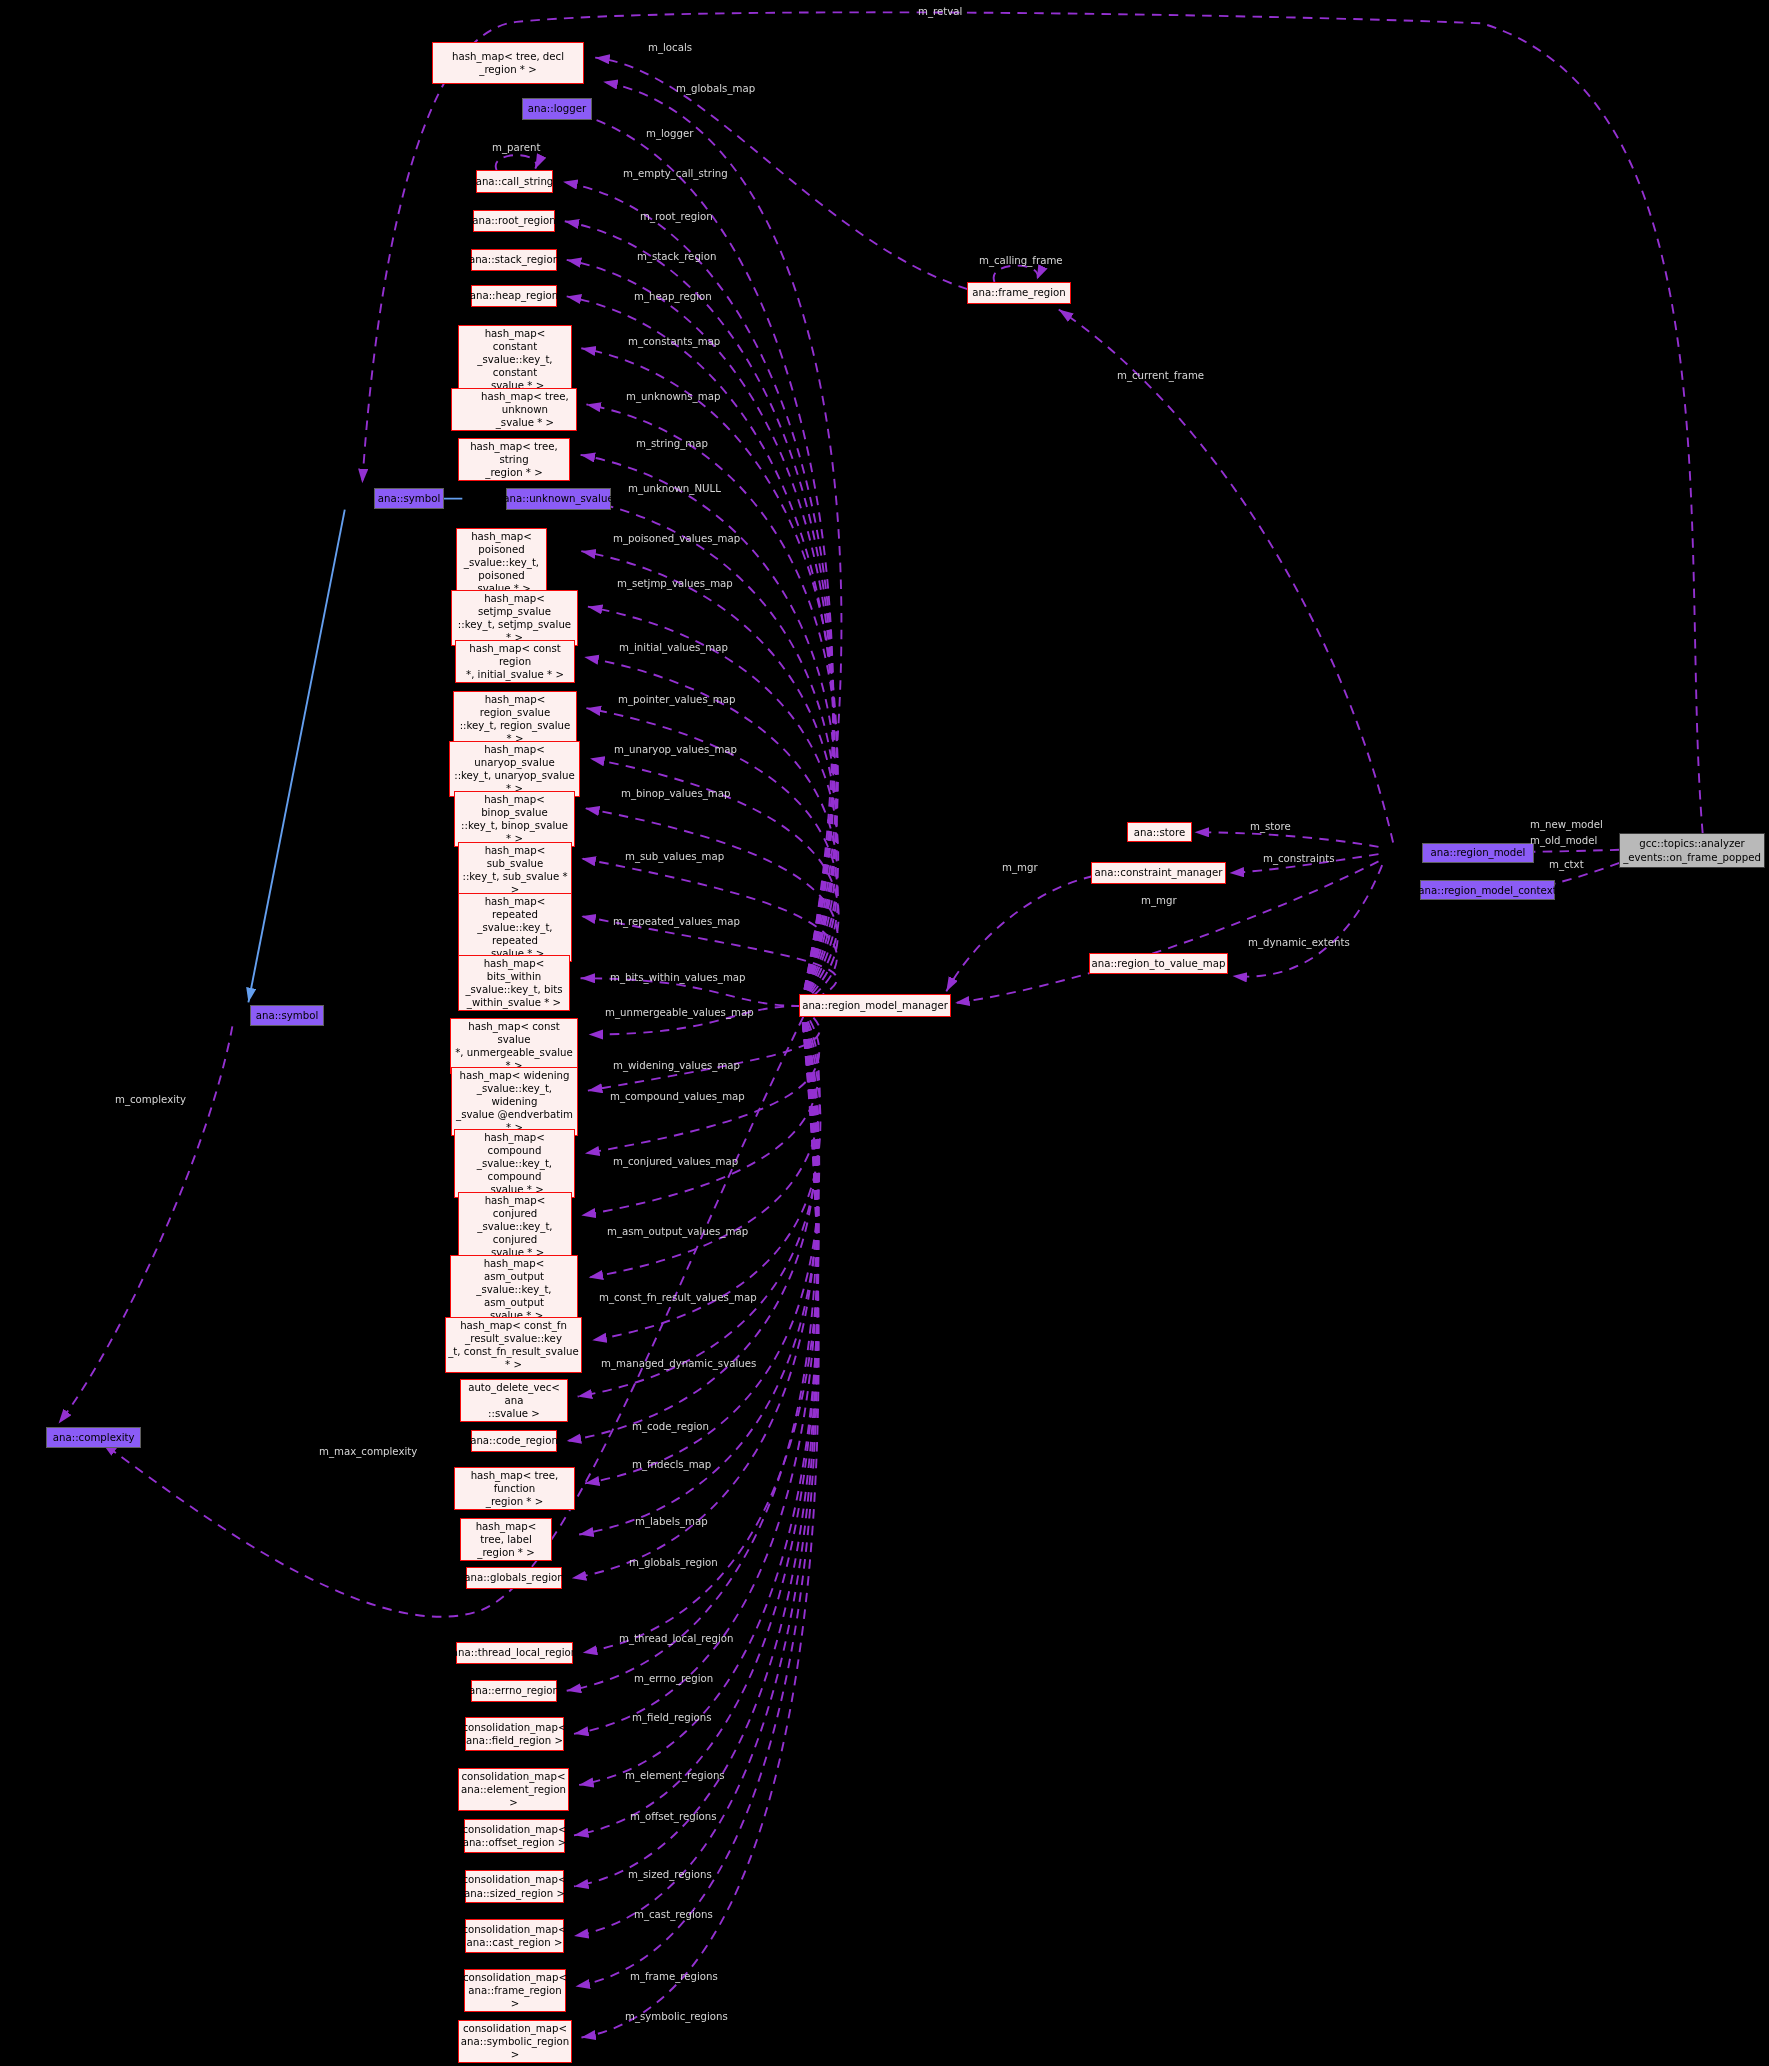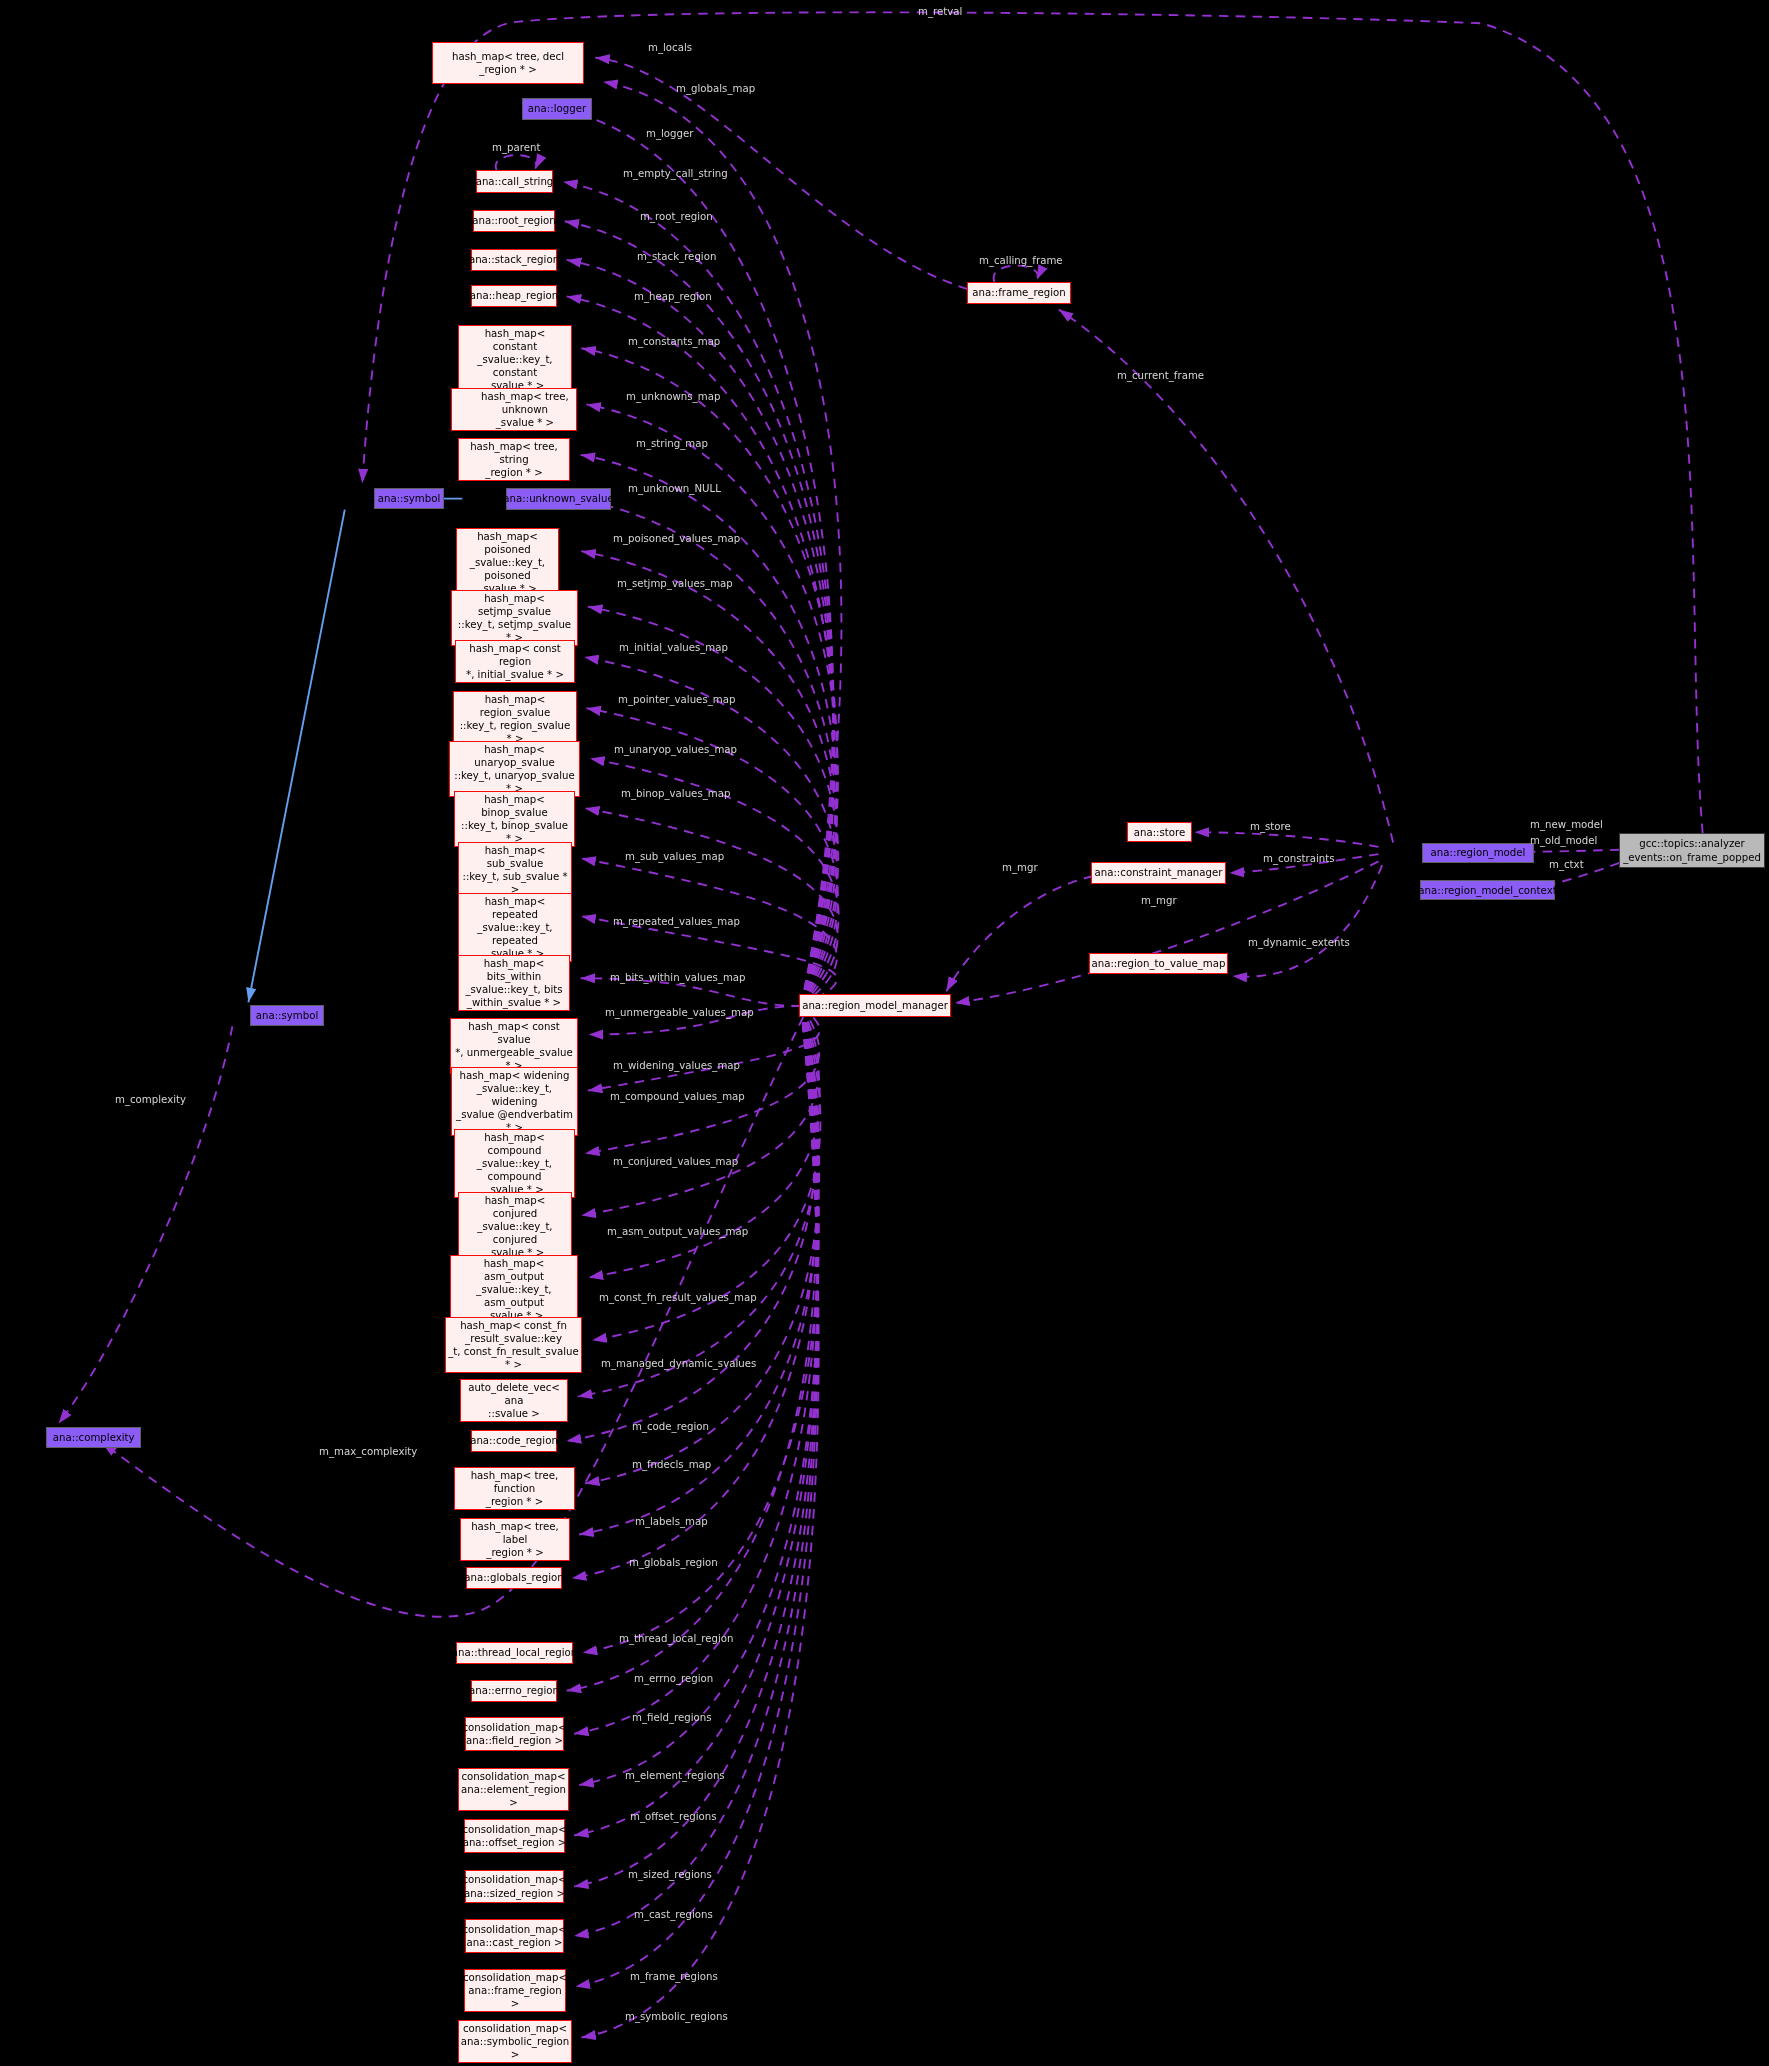--- a/index.html
+++ b/index.html
@@ -94,21 +94,21 @@
       <div class="node pink" style="left: 471px; top: 249px; width: 86px; min-height: 22px;">ana::stack_region</div>
       <div class="node pink" style="left: 471px; top: 285px; width: 86px; min-height: 22px;">ana::heap_region</div>
       <div class="node pink" style="left: 458px; top: 325px; width: 114px; min-height: 47px;">hash_map&lt; constant
 _svalue::key_t, constant
 _svalue * &gt;</div>
       <div class="node pink" style="left: 451px; top: 388px; width: 126px; min-height: 34px; padding-left: 24px;">hash_map&lt; tree, unknown
 _svalue * &gt;</div>
       <div class="node pink" style="left: 458px; top: 438px; width: 112px; min-height: 34px;">hash_map&lt; tree, string
 _region * &gt;</div>
       <div class="node white" style="left: 462px; top: 488px; width: 105px; min-height: 22px;">ana::unknown_svalue</div>
-      <div class="node pink" style="left: 456px; top: 528px; width: 103px; min-height: 46px;">hash_map&lt; poisoned
+      <div class="node pink" style="left: 456px; top: 528px; width: 91px; min-height: 46px;">hash_map&lt; poisoned
 _svalue::key_t, poisoned
 _svalue * &gt;</div>
       <div class="node pink" style="left: 451px; top: 590px; width: 127px; min-height: 34px;">hash_map&lt; setjmp_svalue
 ::key_t, setjmp_svalue * &gt;</div>
       <div class="node pink" style="left: 455px; top: 640px; width: 120px; min-height: 34px;">hash_map&lt; const region
 *, initial_svalue * &gt;</div>
       <div class="node pink" style="left: 453px; top: 691px; width: 124px; min-height: 34px;">hash_map&lt; region_svalue
 ::key_t, region_svalue * &gt;</div>
       <div class="node pink" style="left: 449px; top: 741px; width: 131px; min-height: 34px;">hash_map&lt; unaryop_svalue
 ::key_t, unaryop_svalue * &gt;</div>
@@ -137,21 +137,21 @@
 _svalue::key_t, asm_output
 _svalue * &gt;</div>
       <div class="node pink" style="left: 445px; top: 1317px; width: 137px; min-height: 46px;">hash_map&lt; const_fn
 _result_svalue::key
 _t, const_fn_result_svalue * &gt;</div>
       <div class="node pink" style="left: 460px; top: 1379px; width: 108px; min-height: 35px;">auto_delete_vec&lt; ana
 ::svalue &gt;</div>
       <div class="node pink" style="left: 471px; top: 1430px; width: 86px; min-height: 22px;">ana::code_region</div>
       <div class="node pink" style="left: 454px; top: 1467px; width: 121px; min-height: 34px;">hash_map&lt; tree, function
 _region * &gt;</div>
-      <div class="node pink" style="left: 460px; top: 1518px; width: 110px; min-height: 34px;">hash_map&lt; tree, label
+      <div class="node pink" style="left: 460px; top: 1518px; width: 92px; min-height: 34px;">hash_map&lt; tree, label
 _region * &gt;</div>
       <div class="node pink" style="left: 466px; top: 1567px; width: 96px; min-height: 22px;">ana::globals_region</div>
       <div class="node pink" style="left: 456px; top: 1642px; width: 117px; min-height: 22px;">ana::thread_local_region</div>
       <div class="node pink" style="left: 471px; top: 1680px; width: 86px; min-height: 22px;">ana::errno_region</div>
       <div class="node pink" style="left: 465px; top: 1717px; width: 99px; min-height: 34px;">consolidation_map&lt;
 ana::field_region &gt;</div>
       <div class="node pink" style="left: 458px; top: 1768px; width: 111px; min-height: 34px;">consolidation_map&lt;
 ana::element_region &gt;</div>
       <div class="node pink" style="left: 464px; top: 1819px; width: 101px; min-height: 34px;">consolidation_map&lt;
 ana::offset_region &gt;</div>

